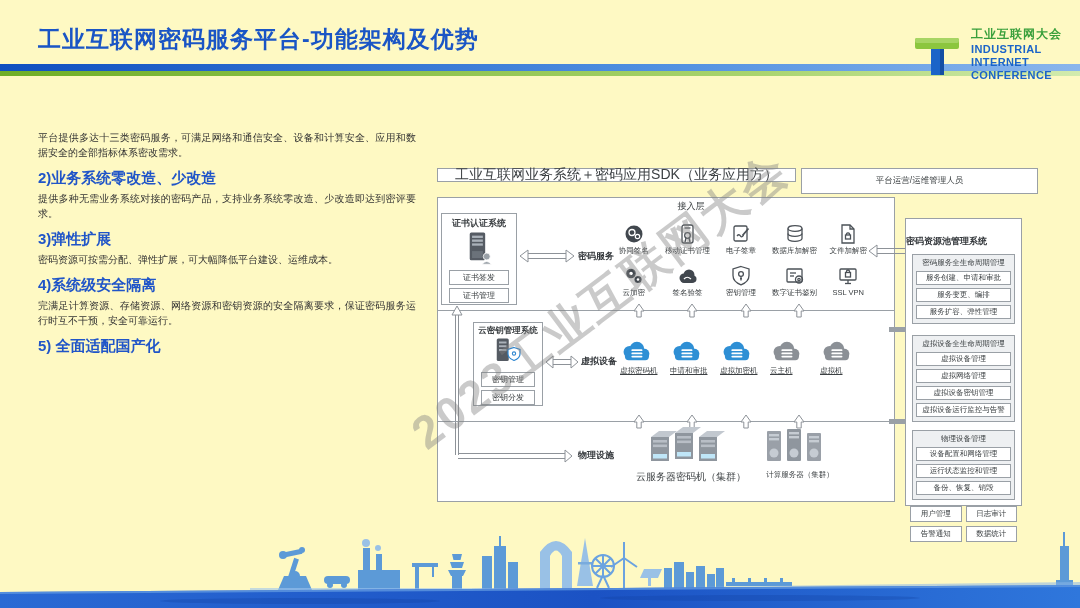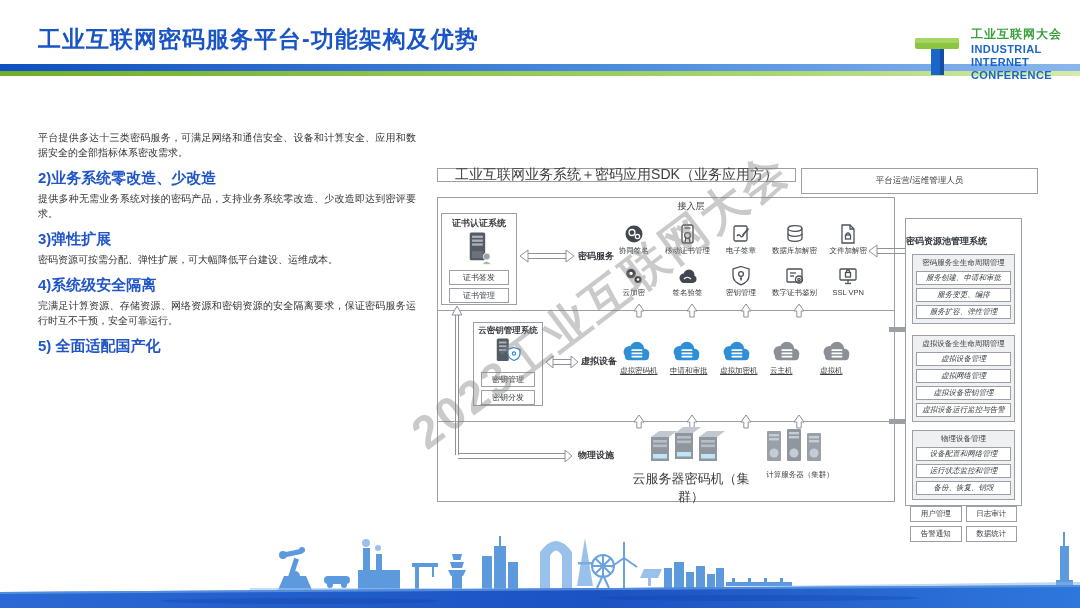--- a/index.html
+++ b/index.html
@@ -1,16 +1,16 @@
 <!DOCTYPE html>
 <html><head>
 <meta charset="utf-8">
 <style>
   html,body{margin:0;padding:0;background:#e8e8e8;}
-  .slide{position:relative;width:1080px;height:608px;background:#ffffff;overflow:hidden;
+  .slide{position:relative;width:1080px;height:608px;background:#fef9c3;overflow:hidden;
          font-family:"Liberation Sans","DejaVu Sans",sans-serif;}
   .abs{position:absolute;}
   
   .title{position:absolute;left:38px;top:24px;font-size:23px;font-weight:bold;color:#1a55c5;letter-spacing:1px;}
   .rule-blue{position:absolute;left:0;top:64px;width:1080px;height:7px;
              background:linear-gradient(90deg,#0f4fc0,#4f8fe0 60%,#8ab6ec);}
   .rule-green{position:absolute;left:0;top:71px;width:1080px;height:5px;
               background:linear-gradient(90deg,#6fae27,#a9d46e 70%,#d2ebae);}
   .logo{position:absolute;right:18px;top:26px;display:flex;align-items:center;gap:8px;}
   .logo-cn{font-size:12px;font-weight:bold;color:#3aa03c;letter-spacing:1px;}
@@ -32,21 +32,21 @@
   .svc span{margin-top:1px;font-size:7.5px;white-space:nowrap;}
   .cloud-row{position:absolute;left:185px;top:175px;width:250px;display:grid;grid-template-columns:repeat(5,1fr);}
   .cloud{display:flex;flex-direction:column;align-items:flex-start;text-decoration:underline;}
   .cloud span{margin-top:2px;font-size:7.5px;white-space:nowrap;}
   .zone-lbl{position:absolute;font-size:9px;font-weight:bold;color:#33373b;white-space:nowrap;}
   .panel{position:absolute;left:470px;top:53px;width:117px;height:288px;border:1px solid #9aa0a6;background:#fff;box-sizing:border-box;}
   .panel-title{margin-top:16px;text-align:left;font-size:9px;font-weight:bold;color:#33373b;}
   .grp{margin:6px auto 0;width:103px;background:#eef0f2;border:1px solid #9aa0a6;padding:2px 3px 4px;box-sizing:border-box;}
   .grp .hd{font-size:7.5px;text-align:center;margin:1px 0 1px;color:#3c4043;}
   .grp .it{background:#fff;border:1px solid #9aa0a6;font-size:7.5px;text-align:center;
-           padding:1px 1px;margin-top:3px;white-space:nowrap;overflow:hidden;font-style:italic;}
+           padding:1px 1px;margin-top:3px;white-space:nowrap;overflow:hidden;}
   .pfoot{margin:6px auto 0;width:107px;display:grid;grid-template-columns:1fr 1fr;gap:4px;}
   .pfoot div{background:#fff;border:1px solid #9aa0a6;font-size:7.5px;text-align:center;padding:2px 0;}
   .conn-bar{position:absolute;width:24px;height:5px;background:#9aa0a6;}
   
   .watermark{position:absolute;left:418px;top:408px;z-index:50;font-size:46px;font-weight:bold;
              color:rgba(128,128,128,0.42);letter-spacing:3px;white-space:nowrap;
              transform:rotate(-37deg);transform-origin:left center;pointer-events:none;}
   
   .skyline{position:absolute;left:0;top:518px;}
   .wave{position:absolute;left:0;top:568px;}
@@ -364,21 +364,21 @@
           <rect x="2" y="33" width="14" height="4.5" fill="#bfe6f8"></rect>
         </g>
       <g transform="translate(48,0)">
           <path d="M0,14 L8,8 H26 L18,14 Z" fill="#c2c8cf"></path>
           <rect x="0" y="14" width="18" height="24" fill="#8f969e"></rect>
           <rect x="2" y="17" width="14" height="2.6" fill="#b8bec6"></rect>
           <rect x="2" y="21.5" width="14" height="2.6" fill="#b8bec6"></rect>
           <rect x="2" y="31" width="14" height="4.5" fill="#bfe6f8"></rect>
         </g>
     </svg>
-    <div class="abs" style="left:196px;top:305px;width:120px;text-align:center;font-size:13px;">云服务器密码机（集群）</div>
+    <div class="abs" style="left:196px;top:305px;width:120px;text-align:center;font-size:10px;">云服务器密码机（集群）</div>
 
     <svg class="abs" style="left:330px;top:260px;" width="70" height="42" viewBox="0 0 70 42">
       <g>
           <rect x="2" y="6" width="14" height="30" rx="1" fill="#9aa0a8"></rect>
           <rect x="4" y="9" width="10" height="2.4" fill="#c6ccd3"></rect>
           <rect x="4" y="13" width="10" height="2.4" fill="#c6ccd3"></rect>
           <circle cx="9" cy="28" r="4.5" fill="#c6ccd3"></circle>
         </g>
       <g transform="translate(20,-2)">
           <rect x="2" y="6" width="14" height="32" rx="1" fill="#8f969e"></rect>

